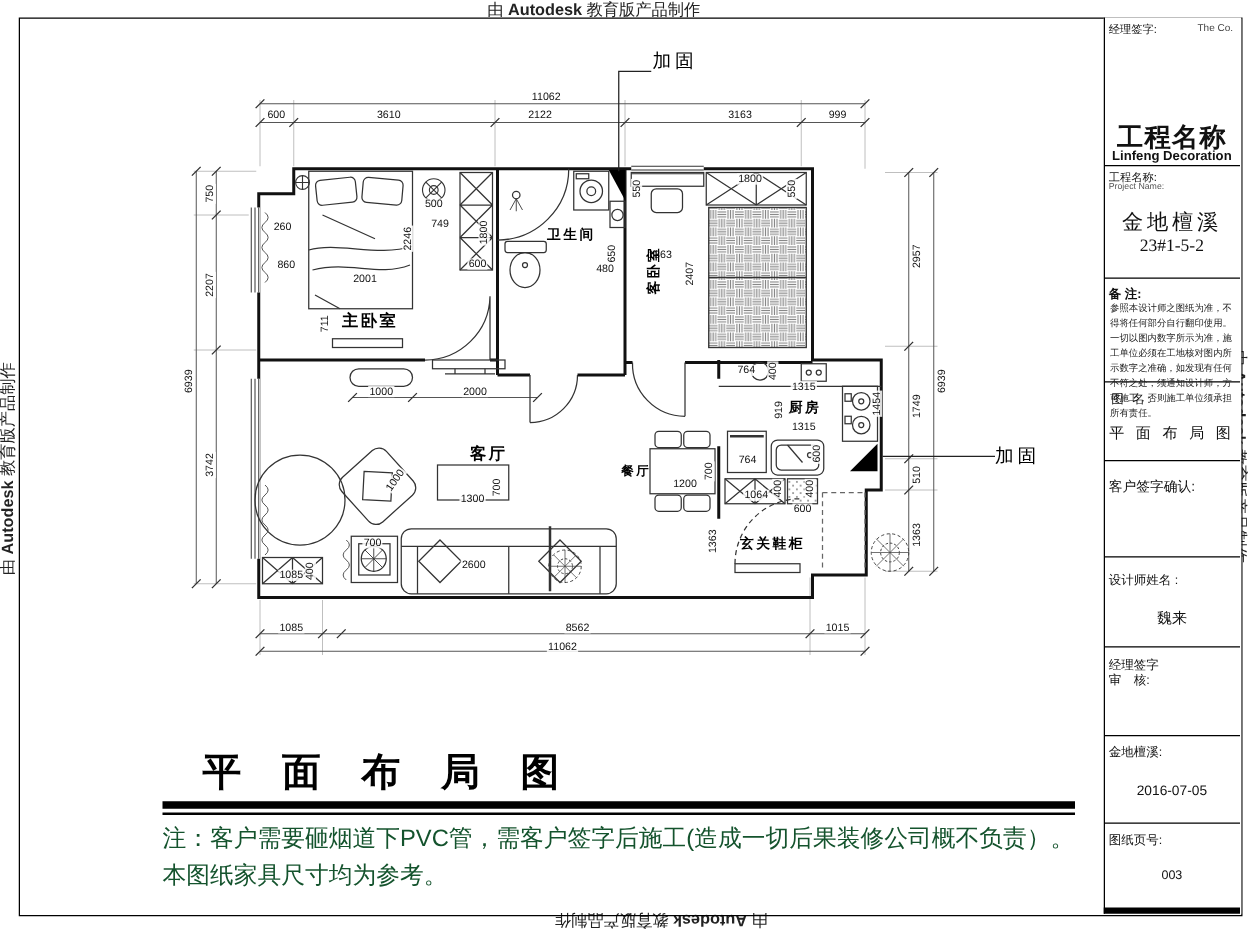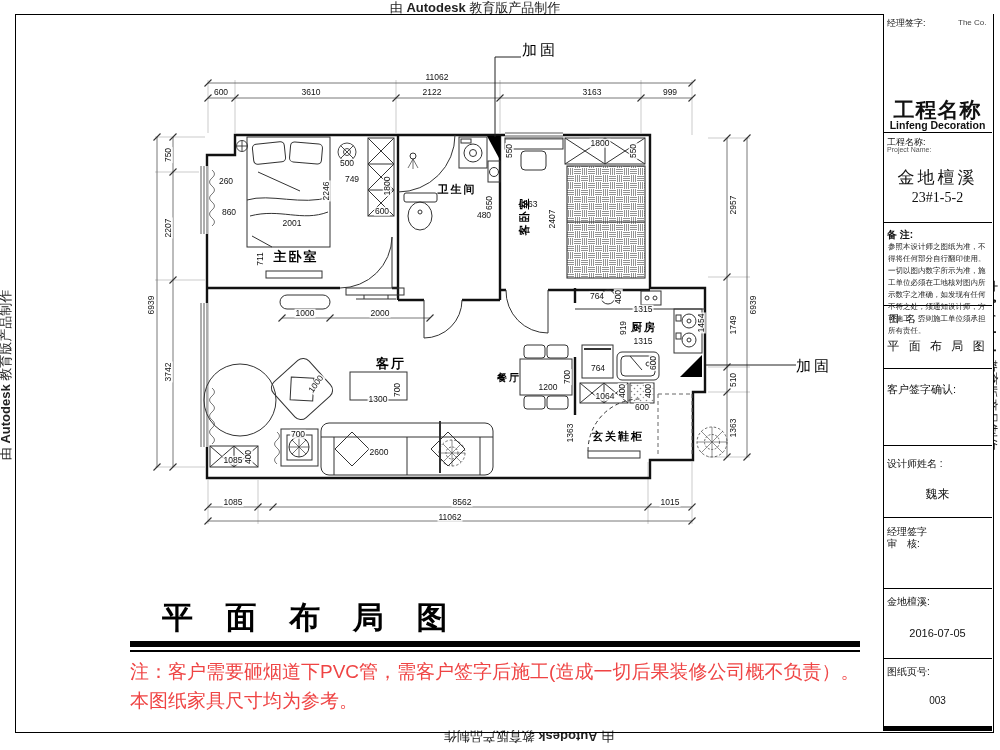--- a/index.html
+++ b/index.html
@@ -25,21 +25,21 @@
   .dim{position:absolute;font-size:8.5px;line-height:1;color:#111;white-space:nowrap;
        transform:translate(-50%,-50%);background:rgba(255,255,255,.85);padding:0 1px}
   .room{position:absolute;line-height:1;color:#000;white-space:nowrap;font-weight:bold;
         letter-spacing:2px;transform:translate(-50%,-50%)}
   .callout{position:absolute;font-size:15px;line-height:1;color:#000;letter-spacing:3px;
            white-space:nowrap;transform:translate(-50%,-50%)}
   
   .sheet-title{position:absolute;left:162px;top:597px;font-size:31px;font-weight:bold;letter-spacing:12px;color:#000}
   .rule-thick{position:absolute;left:130px;top:641px;width:730px;height:6px;background:#000}
   .rule-thin{position:absolute;left:130px;top:650px;width:730px;height:2px;background:#000}
-  .note{position:absolute;left:130px;top:658px;width:742px;font-size:19px;line-height:1.5;color:#ef4444}
+  .note{position:absolute;left:130px;top:658px;width:742px;font-size:19px;line-height:1.5;color:#14532d}
   svg{position:absolute;left:0;top:0}
 </style>
 </head>
 <body>
 
 <svg width="1000" height="750" viewBox="0 0 1000 750">
   <defs>
     <pattern id="weave" width="14" height="14" patternUnits="userSpaceOnUse">
       <path d="M0,1.5H7M0,3.5H7M0,5.5H7 M8.5,0V7M10.5,0V7M12.5,0V7 M1.5,7V14M3.5,7V14M5.5,7V14 M7,8.5H14M7,10.5H14M7,12.5H14" stroke="#777" stroke-width="0.8" fill="none"></path>
     </pattern>

